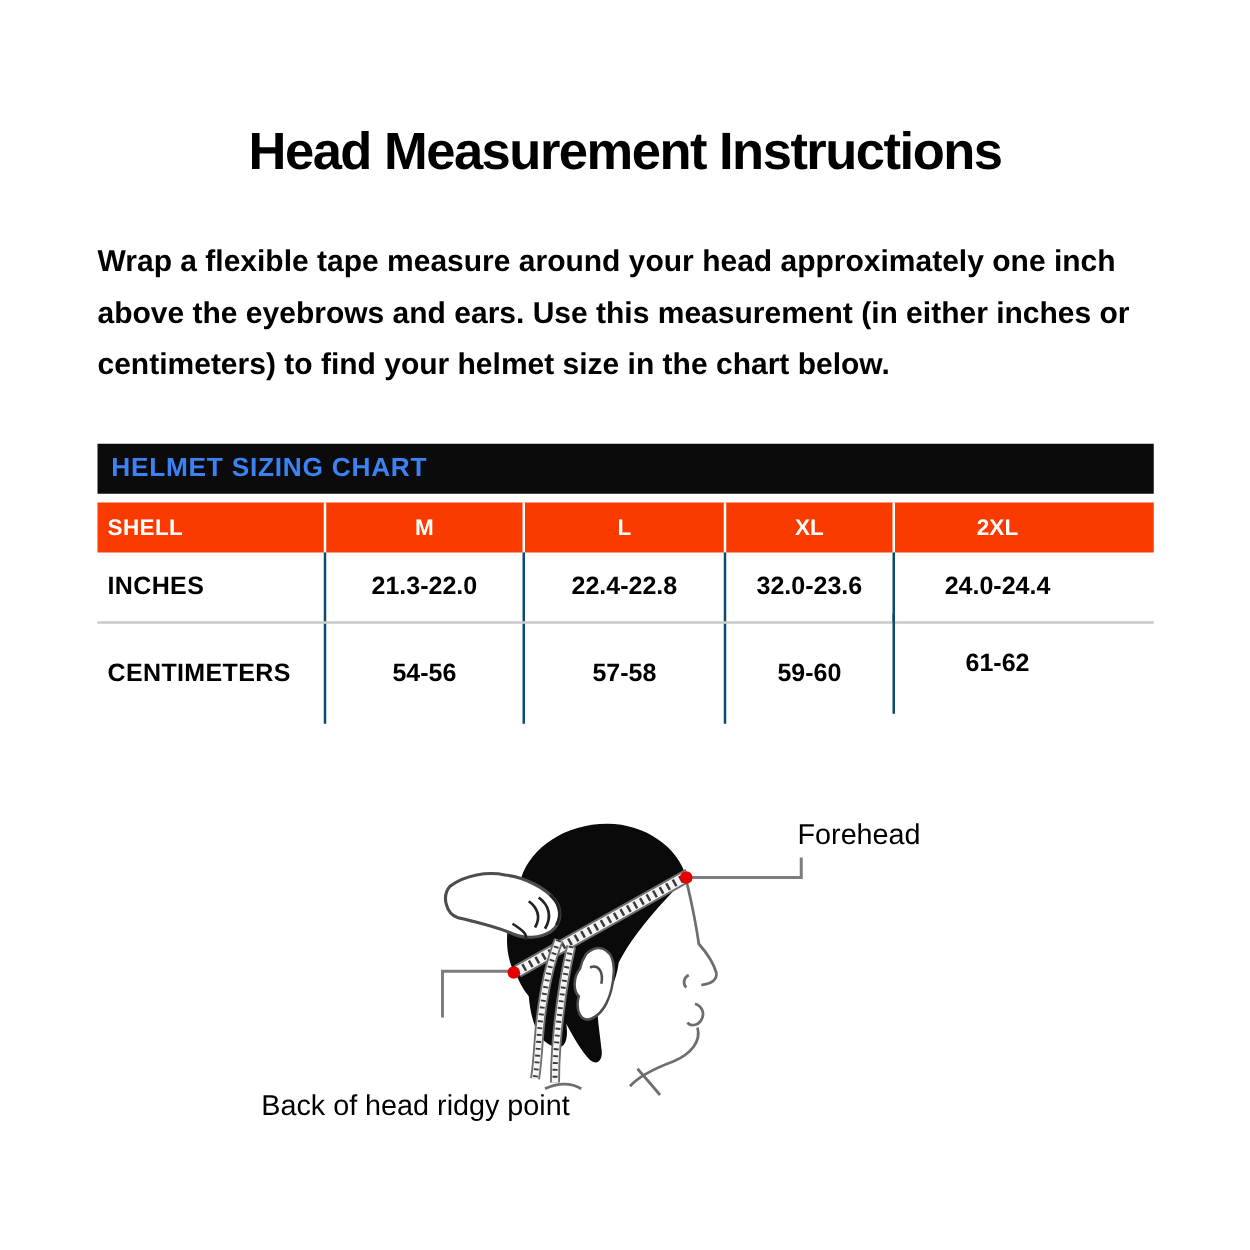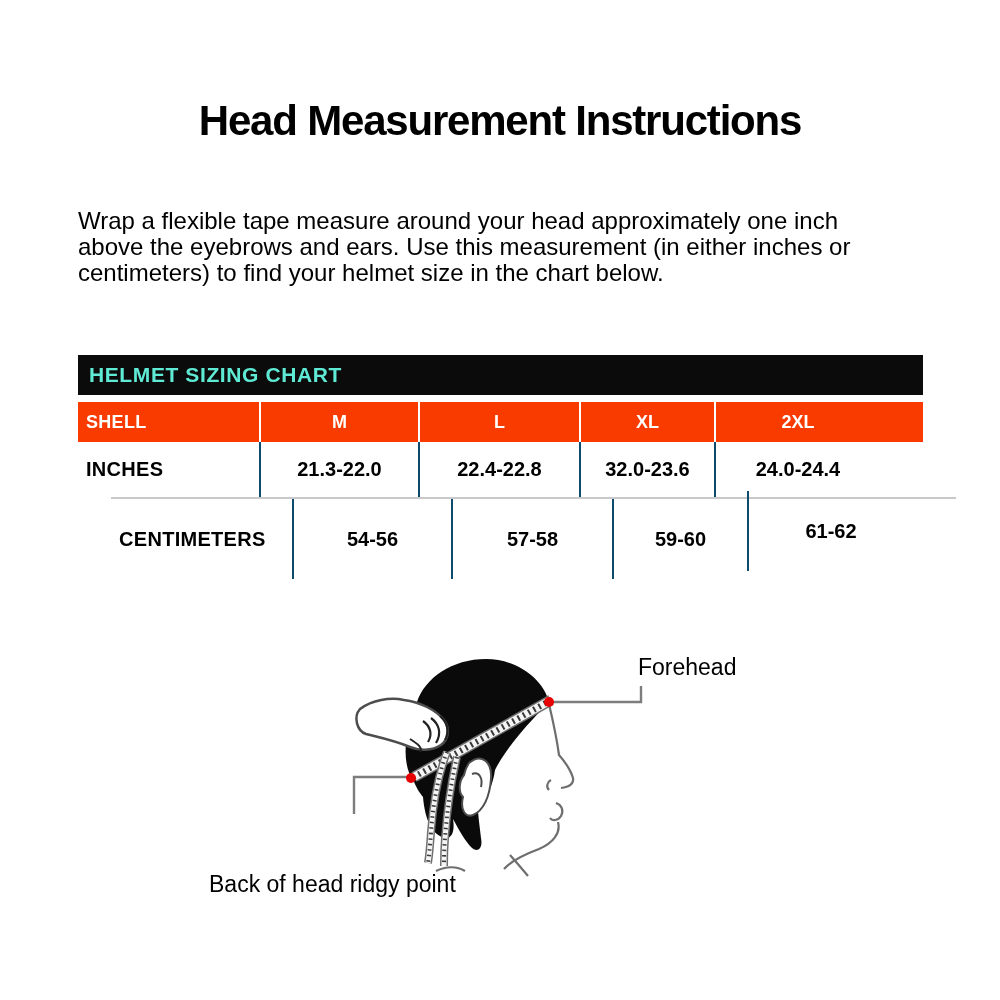--- a/index.html
+++ b/index.html
@@ -2,37 +2,37 @@
 <html><head>
 <meta charset="utf-8">
 <style>
   html,body{margin:0;padding:0;background:#ffffff;}
   .canvas{position:relative;width:1000px;height:1000px;background:#ffffff;
           font-family:"Liberation Sans",sans-serif;color:#000;overflow:hidden;border-radius:13px;}
 
   .page-title{position:absolute;top:97px;left:0;width:1000px;text-align:center;
               font-size:42px;font-weight:bold;letter-spacing:-1.2px;}
 
-  .intro{position:absolute;top:208px;left:78px;width:890px;
-         font-size:24px;line-height:26px;white-space:pre-line;}
+  .intro{position:absolute;top:189px;left:78px;width:890px;
+         font-size:24px;line-height:41px;white-space:pre-line;font-weight:bold;}
 
   .chart{position:absolute;left:78px;top:355px;width:845px;}
-  .chart-bar{height:40px;background:#0b0b0b;color:#5eead4;display:flex;align-items:center;
+  .chart-bar{height:40px;background:#0b0b0b;color:#3b82f6;display:flex;align-items:center;
              padding-left:11px;box-sizing:border-box;font-size:21px;font-weight:bold;
              letter-spacing:.6px;margin-bottom:7px;}
   .row{display:flex;width:845px;}
   .cell{box-sizing:border-box;display:flex;align-items:center;justify-content:center;
         font-weight:bold;}
   .c0{width:181px;justify-content:flex-start;padding-left:8px;letter-spacing:.3px;}
   .c1{width:159px;}.c2{width:161px;}.c3{width:135px;}.c4{width:166px;}
   .head-row{height:40px;background:#F93B00;color:#ffffff;font-size:18px;}
   .head-row .c1,.head-row .c2,.head-row .c3,.head-row .c4{border-left:2px solid #ffffff;}
   .body-row{height:55px;font-size:20px;}
   .body-row .c1,.body-row .c2,.body-row .c3,.body-row .c4{border-left:2px solid #0c4a6e;}
-  .cm-row{height:80px;border-top:2px solid #c9c9c9;margin-left:33px;}
+  .cm-row{height:80px;border-top:2px solid #c9c9c9;}
   .shift-up{transform:translateY(-8px);}
 
   .diagram-svg{position:absolute;left:320px;top:645px;}
   .diagram-label{position:absolute;font-size:23px;color:#000;}
   .lbl-forehead{left:638px;top:654px;}
   .lbl-back{left:209px;top:871px;}
 </style>
 </head>
 <body>
 

